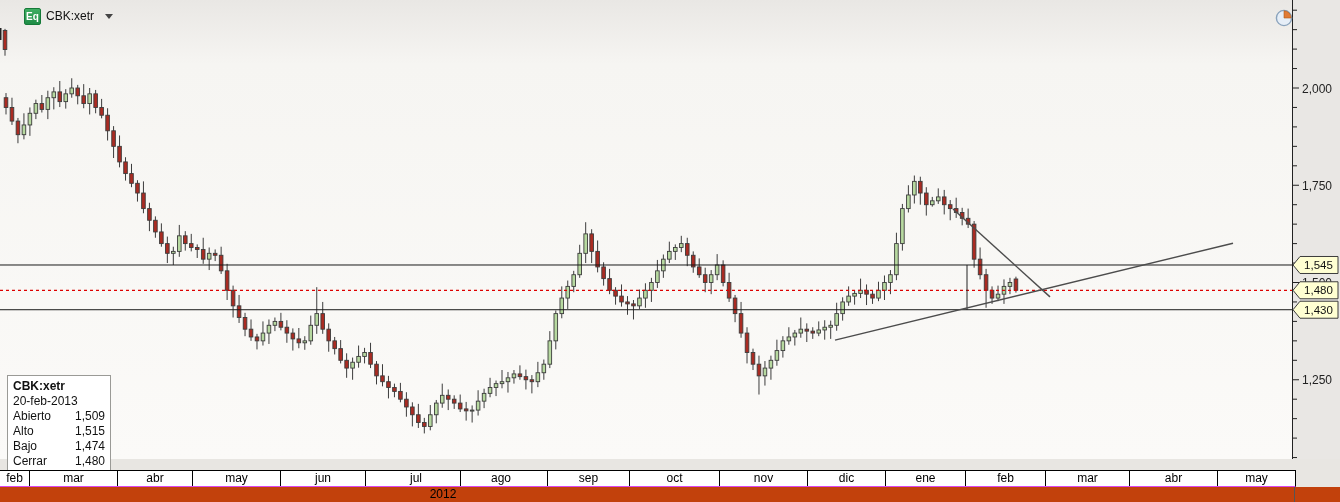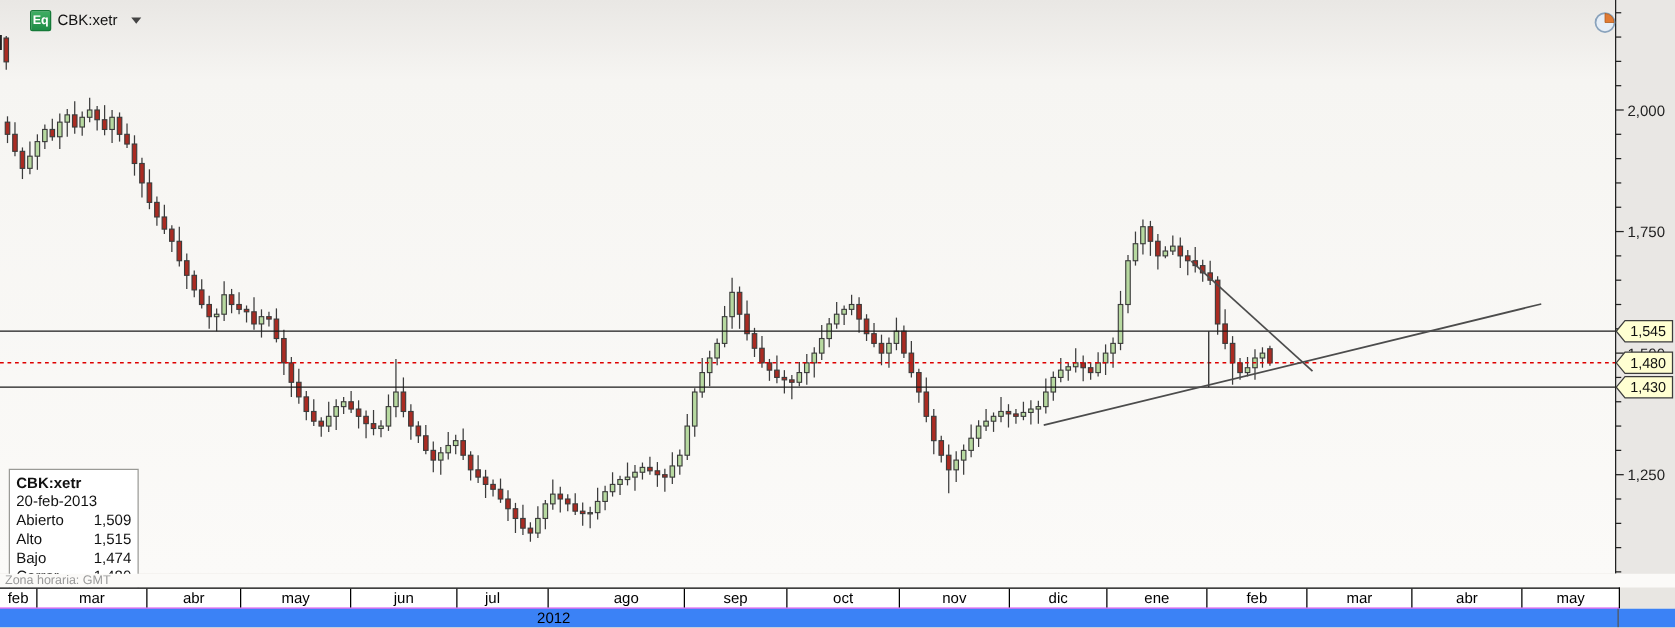--- a/index.html
+++ b/index.html
@@ -23,21 +23,21 @@
   .qrow{display:flex;justify-content:space-between;}
   .qrow .v{text-align:center;}
   
   .tz-strip{position:absolute;left:0;top:459px;width:1340px;height:11px;background:#fbfaf8;
             font-size:10px;color:#999;padding-left:4px;box-sizing:border-box;line-height:11px;}
   #months{position:absolute;left:0;top:470px;width:1295px;height:15px;background:#fff;
           border-top:1px solid #000;border-bottom:1px solid #d946ef;border-right:1px solid #000;}
   .month-cell{position:absolute;top:0;height:15px;border-right:1px solid #000;box-sizing:border-box;
               font-size:12px;color:#000;text-align:center;line-height:14px;overflow:hidden;}
   .month-cell:last-child{border-right:none;}
-  #years{position:absolute;left:0;top:487px;width:1340px;height:15px;background:#3b82f6;}
+  #years{position:absolute;left:0;top:487px;width:1340px;height:15px;background:#c2410c;}
   .year-span{position:absolute;top:0;height:15px;font-size:12px;color:#000;text-align:center;line-height:14px;}
   .axis-edge-years{position:absolute;left:1294px;top:0;width:1px;height:15px;background:#555;}
 </style>
 </head>
 <body>
 
 <div id="app">
 
   <svg id="chart-svg" width="1340" height="459">
     <defs>
@@ -470,28 +470,27 @@
     <div class="qrow">
       <span>Bajo</span>
         <span class="v">1,474</span>
     </div>
     <div class="qrow">
       <span>Cerrar</span>
         <span class="v">1,480</span>
     </div>
   </div>
 
-  <div class="tz-strip">Zona horaria: GMT</div>
   <div id="months">
       <div class="month-cell" style="left: 0px; width: 30px;">feb</div>
       <div class="month-cell" style="left: 30px; width: 88px;">mar</div>
       <div class="month-cell" style="left: 118px; width: 75px;">abr</div>
       <div class="month-cell" style="left: 193px; width: 88px;">may</div>
       <div class="month-cell" style="left: 281px; width: 85px;">jun</div>
-      <div class="month-cell" style="left: 350px; width: 89px;">jul</div>
+      <div class="month-cell" style="left: 372px; width: 89px;">jul</div>
       <div class="month-cell" style="left: 455px; width: 93px;">ago</div>
       <div class="month-cell" style="left: 548px; width: 82px;">sep</div>
       <div class="month-cell" style="left: 630px; width: 90px;">oct</div>
       <div class="month-cell" style="left: 720px; width: 88px;">nov</div>
       <div class="month-cell" style="left: 808px; width: 78px;">dic</div>
       <div class="month-cell" style="left: 886px; width: 80px;">ene</div>
       <div class="month-cell" style="left: 966px; width: 80px;">feb</div>
       <div class="month-cell" style="left: 1046px; width: 84px;">mar</div>
       <div class="month-cell" style="left: 1130px; width: 88px;">abr</div>
       <div class="month-cell" style="left: 1218px; width: 77px;">may</div>

